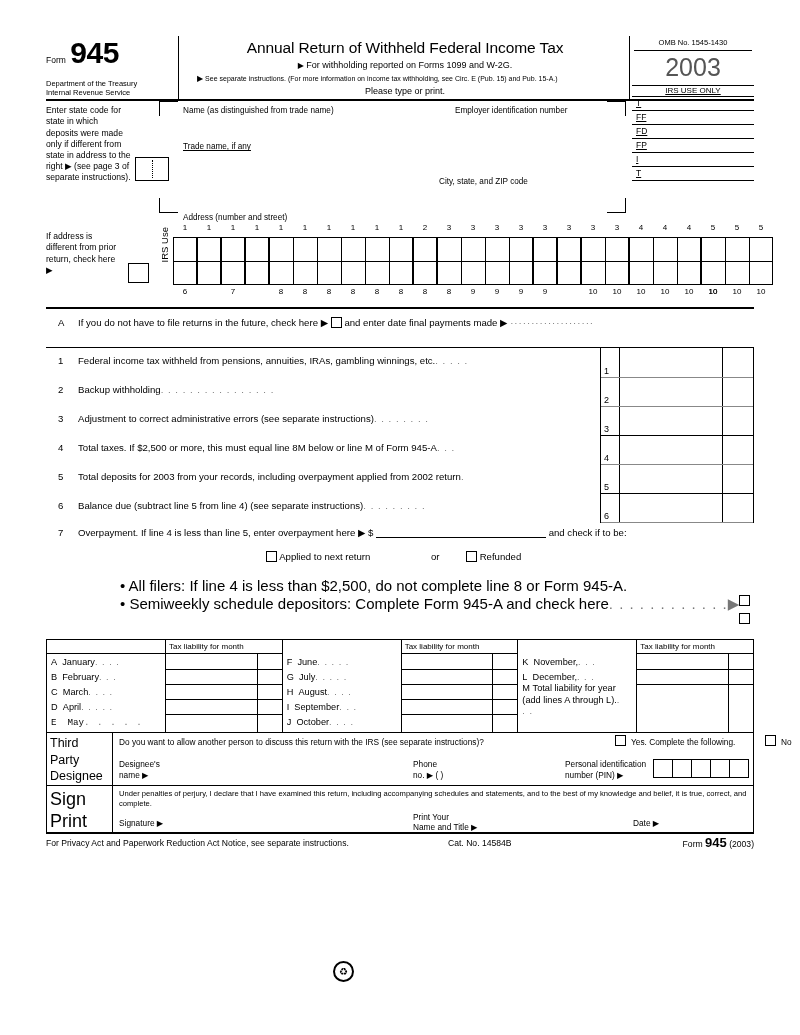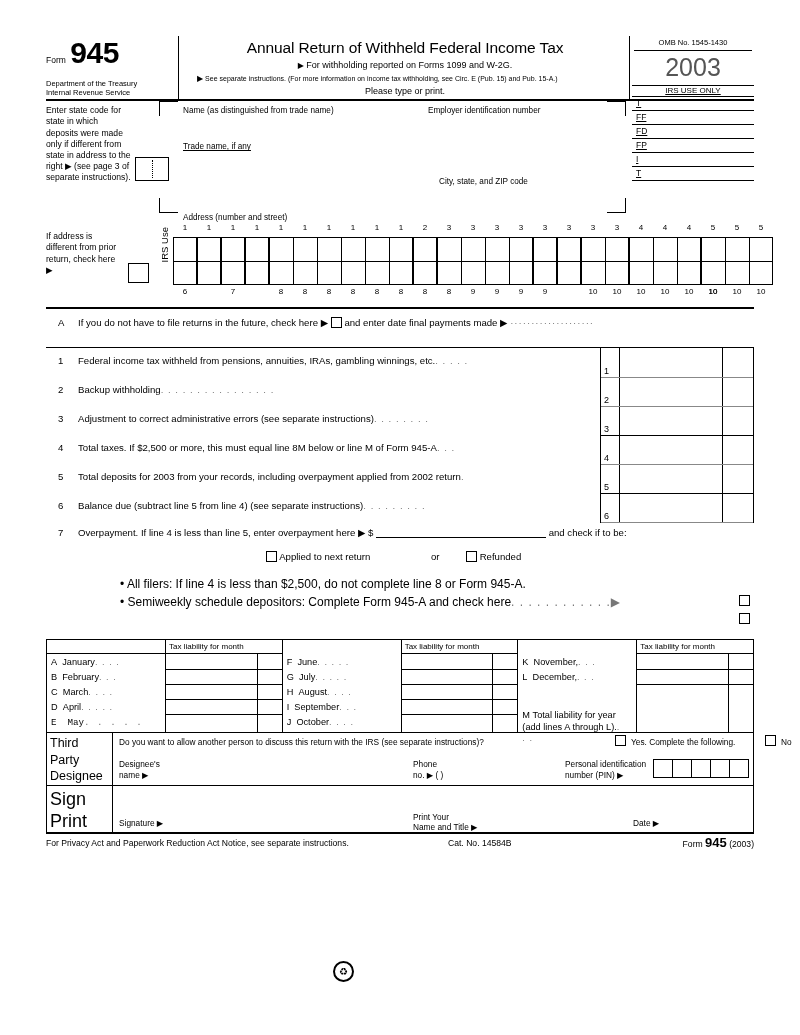--- a/index.html
+++ b/index.html
@@ -75,21 +75,21 @@
   .amtdiv2{position:absolute;right:30px;top:0;bottom:0;border-left:1px solid #000;}
 
   
   .line7{position:relative;height:54px;font-size:9.6px;}
   .line7 .n{position:absolute;left:12px;top:4px;}
   .line7 .t{position:absolute;left:32px;top:4px;}
   .uline{display:inline-block;width:170px;border-bottom:1px solid #000;height:10px;vertical-align:-2px;}
   .opt{position:absolute;top:28px;font-size:9.6px;}
 
   
-  .bul{position:relative;font-size:12px;height:18px;}
+  .bul{position:relative;font-size:15px;height:18px;}
   .bul .b{position:absolute;left:74px;}
   .bul .bx{position:absolute;right:4px;top:0px;}
 
   
   .l8{border:1.5px solid #000;margin-top:8px;}
   .l8head{font-size:9.6px;padding:2px 0 2px 12px;border-bottom:1.2px solid #000;}
   .l8body{display:flex;height:92px;}
   .l8col{flex:1;display:flex;border-right:1.5px solid #000;position:relative;}
   .l8col:last-child{border-right:none;}
   .l8names{width:118px;position:relative;}
@@ -155,21 +155,21 @@
   <div class="addr-wrap">
     <div class="statecol">Enter state code for state in which deposits were made only if different from state in address to the right ▶ (see page 3 of separate instructions).</div>
     <div class="statebox"></div>
 
     <div class="entity">
       <div class="corner c-tl"></div>
       <div class="corner c-tr"></div>
       <div class="corner c-bl"></div>
       <div class="corner c-br"></div>
       <div class="e-lbl" style="left:24px;top:5px;">Name (as distinguished from trade name)</div>
-      <div class="e-lbl" style="left:269px;top:5px;">Employer identification number</div>
+      <div class="e-lbl" style="left:296px;top:5px;">Employer identification number</div>
       <div class="e-lbl" style="left:24px;top:41px;text-decoration:underline;">Trade name, if any</div>
       <div class="e-lbl" style="left:24px;top:76px;margin-top:36px;">Address (number and street)</div>
       <div class="e-lbl" style="left:280px;top:76px;">City, state, and ZIP code</div>
     </div>
 
     <div class="irsuse">
       <div class="ih">IRS USE ONLY</div>
       <div class="ir">T</div>
       <div class="ir">FF</div>
       <div class="ir">FD</div>
@@ -389,21 +389,21 @@
           <div class="mline" style="top:59px;"></div>
           <div class="mline" style="top:74px;"></div>
         </div>
       </div>
 
       <div class="l8col">
         <div class="l8names">
           <div style="height:13px;"></div>
           <div class="mrow" style="top:17px;"><span>K</span>&nbsp;&nbsp;<span>November,</span><span class="dots">.    .    .</span></div>
           <div class="mrow" style="top:32px;"><span>L</span>&nbsp;&nbsp;<span>December,</span><span class="dots">.    .    .</span></div>
-          <div class="mrow" style="top:70px;width:104px;line-height:1.22;"><span>M</span>&nbsp;<span>Total    liability    for year  (add  lines  A through L).</span><span class="dots">.    .    .</span></div>
+          <div class="mrow" style="top:43px;width:104px;line-height:1.22;"><span>M</span>&nbsp;<span>Total    liability    for year  (add  lines  A through L).</span><span class="dots">.    .    .</span></div>
         </div>
         <div class="l8amt">
           <div class="tlm">Tax liability for month</div>
           <div class="mdiv"></div>
           <div class="mline" style="top:29px;"></div>
           <div class="mline h" style="top:44px;"></div>
         </div>
       </div>
 
     </div>
@@ -443,20 +443,21 @@
       </div>
     </div>
   </div>
 
   <div class="sign">
     <div class="sign-lbl">
       <div>Sign</div>
       <div>Print</div>
     </div>
     <div class="sign-body">
+      <div class="perj">Under penalties of perjury, I declare that I have examined this return, including accompanying schedules and statements, and to the best of my knowledge and belief, it is true, correct, and complete.</div>
       <div class="sg" style="left:6px;top:32px;"><span>Signature ▶</span></div>
       <div class="sg" style="left:300px;">
         <div>Print Your</div>
         <div>Name and Title ▶</div>
       </div>
       <div class="sg" style="left:520px;top:32px;"><span>Date ▶</span></div>
     </div>
   </div>
 
   <div class="foot">

